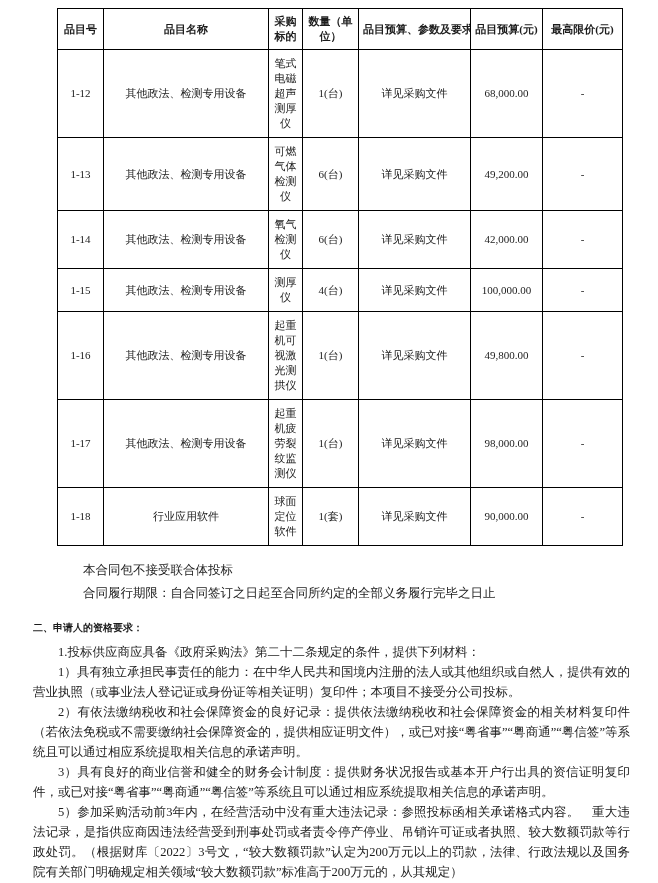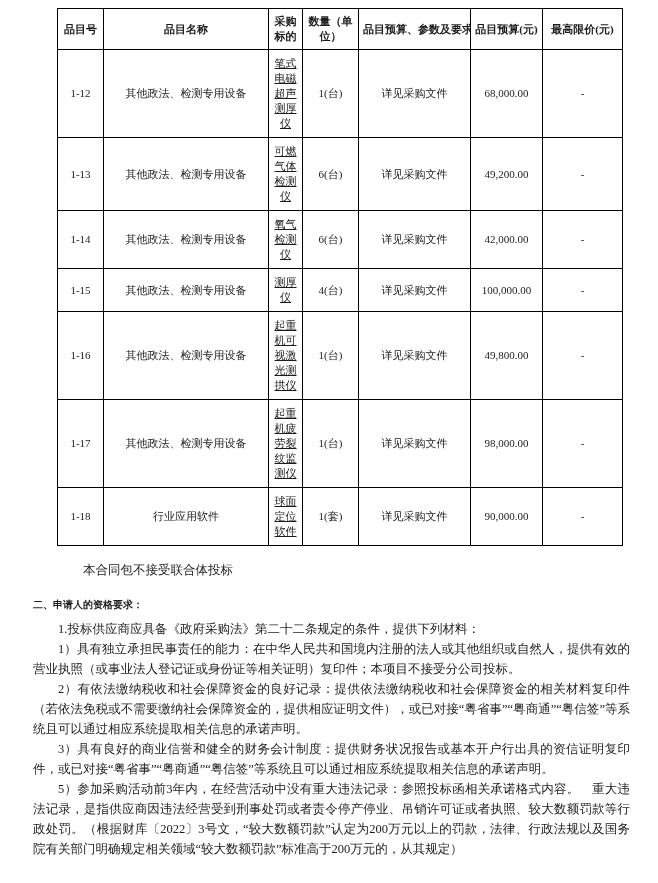--- a/index.html
+++ b/index.html
@@ -36,21 +36,21 @@
     text-align: center;
     font-weight: normal;
   }
   table.items th {
     font-weight: bold;
     padding: 5px 4px;
   }
   table.items td { padding: 6px 3px; }
 
   th.col-target   { padding: 5px 10px; }   
-  td.cell-target  { padding: 6px 4px; word-break: break-all; text-decoration: underline; }
+  td.cell-target  { padding: 6px 4px; word-break: break-all; }
   th.nowrap       { white-space: nowrap; overflow: hidden; }
   td.cell-budget  { text-align: right; padding-right: 6px; }
   td.cell-max     { text-align: right; padding-right: 9px; }
 
   
   .note {
     margin: 0;
     padding-left: 50px;
     font-size: 12.5px;
     line-height: 23px;
@@ -159,20 +159,21 @@
         <td class="cell-target">球面定位软件</td>
         <td>1(套)</td>
         <td>详见采购文件</td>
         <td class="cell-budget">90,000.00</td>
         <td class="cell-max">-</td>
       </tr>
     </tbody>
   </table>
 
   <p class="note note-first">本合同包不接受联合体投标</p>
+  <p class="note">合同履行期限：自合同签订之日起至合同所约定的全部义务履行完毕之日止</p>
 
   <h2 class="section-heading">二、申请人的资格要求：</h2>
 
   <p class="body-para">1.投标供应商应具备《政府采购法》第二十二条规定的条件，提供下列材料：</p>
   <p class="body-para">1）具有独立承担民事责任的能力：在中华人民共和国境内注册的法人或其他组织或自然人，提供有效的营业执照（或事业法人登记证或身份证等相关证明）复印件；本项目不接受分公司投标。</p>
   <p class="body-para">2）有依法缴纳税收和社会保障资金的良好记录：提供依法缴纳税收和社会保障资金的相关材料复印件（若依法免税或不需要缴纳社会保障资金的，提供相应证明文件），或已对接“粤省事”“粤商通”“粤信签”等系统且可以通过相应系统提取相关信息的承诺声明。</p>
   <p class="body-para">3）具有良好的商业信誉和健全的财务会计制度：提供财务状况报告或基本开户行出具的资信证明复印件，或已对接“粤省事”“粤商通”“粤信签”等系统且可以通过相应系统提取相关信息的承诺声明。</p>
   <p class="body-para">5）参加采购活动前3年内，在经营活动中没有重大违法记录：参照投标函相关承诺格式内容。　重大违法记录，是指供应商因违法经营受到刑事处罚或者责令停产停业、吊销许可证或者执照、较大数额罚款等行政处罚。（根据财库〔2022〕3号文，“较大数额罚款”认定为200万元以上的罚款，法律、行政法规以及国务院有关部门明确规定相关领域“较大数额罚款”标准高于200万元的，从其规定）</p>
 
 </div>

